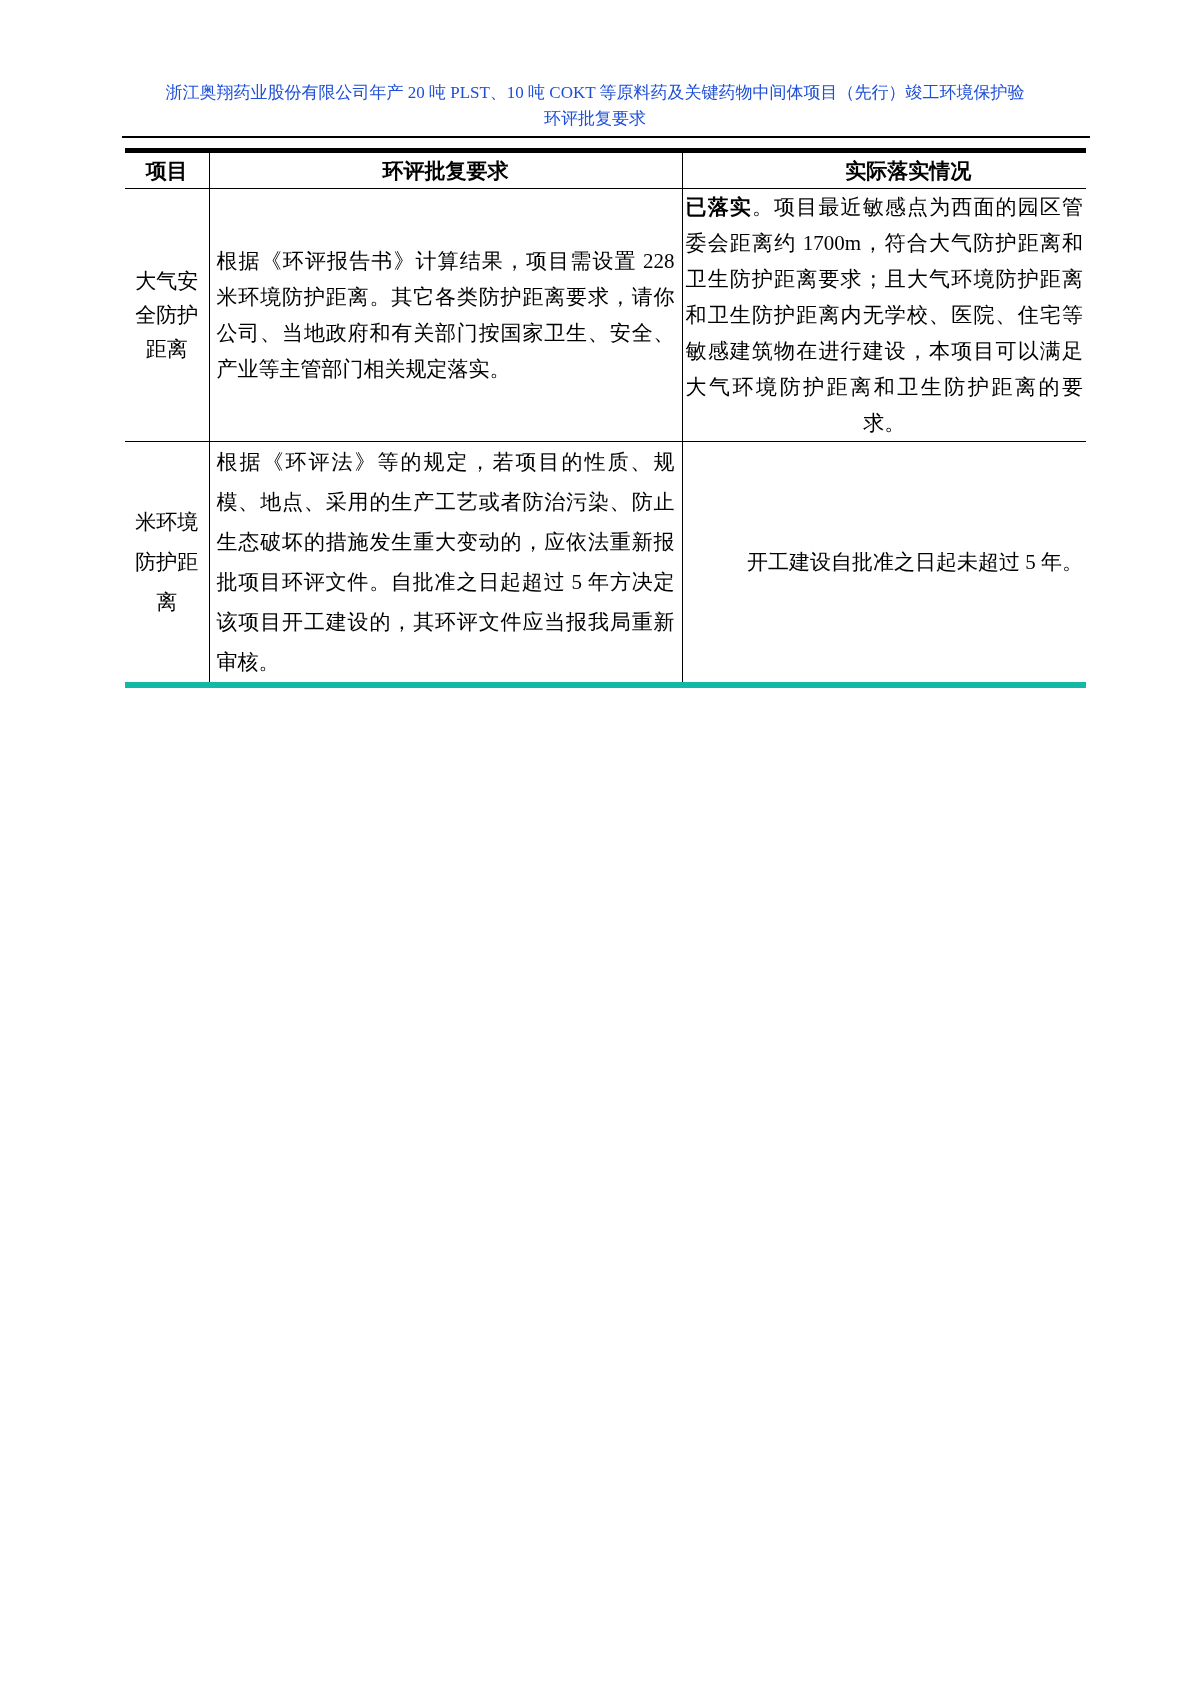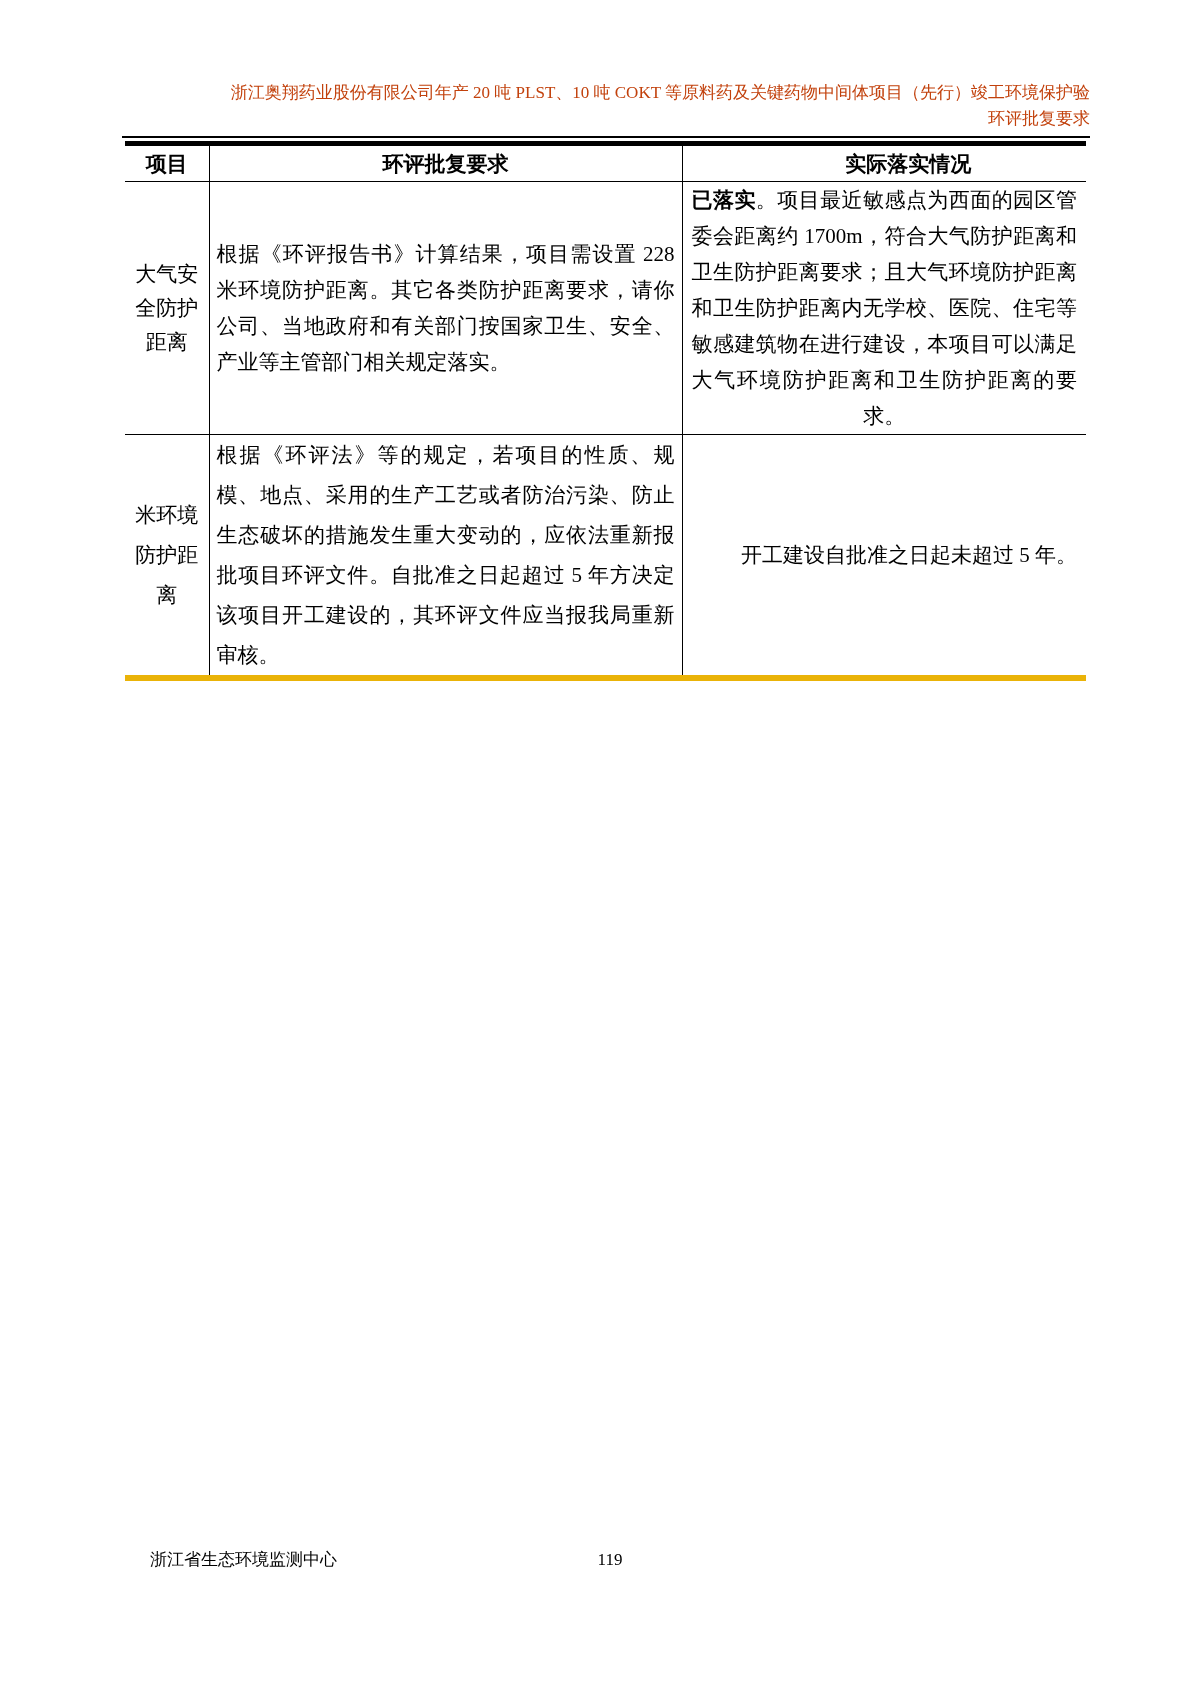--- a/index.html
+++ b/index.html
@@ -14,42 +14,42 @@
   .page {
     position: absolute;
     inset: 0;
   }
   
   .doc-header {
     position: absolute;
     top: 80px;
     left: 100px;
     width: 990px;
-    text-align: right;
+    text-align: center;
     font-size: 17px;
     line-height: 26px;
-    color: #c2410c;
+    color: #1d4ed8;
   }
   .header-rule {
     position: absolute;
     top: 136px;
     left: 122px;
     width: 968px;
     border-bottom: 2px solid #000;
   }
   
   table.review-table {
     position: absolute;
-    top: 141px;
+    top: 148px;
     left: 125px;
     width: 961px;
     border-collapse: collapse;
     table-layout: fixed;
     border-top: 5px solid #000;
-    border-bottom: 6px solid #eab308;
+    border-bottom: 6px solid #14b8a6;
     font-size: 21px;
   }
   col.c-item { width: 84px; }
   col.c-req  { width: 473px; }
   col.c-status { width: 404px; }
   th, td {
     border: 1.5px solid #000;
     vertical-align: middle;
     font-weight: normal;
   }
@@ -69,21 +69,21 @@
     text-align: center;
     padding: 0 6px;
     line-height: 34px;
   }
   td.req-cell {
     text-align: justify;
     text-justify: inter-ideograph;
     padding: 0 7px;
   }
   td.status-cell {
-    padding: 0 9px;
+    padding: 0 3px;
   }
   td.status-justify {
     text-align: justify;
     text-justify: inter-ideograph;
     text-align-last: center;
     -moz-text-align-last: center;
   }
   td.status-center { text-align: center; }
   td.status-left   { text-align: right; }
   .b { font-weight: bold; }
@@ -140,18 +140,14 @@
         <td class="status-cell status-justify"><span class="b">已落实</span><span>。项目最近敏感点为西面的园区管委会距离约 1700m，符合大气防护距离和卫生防护距离要求；且大气环境防护距离和卫生防护距离内无学校、医院、住宅等敏感建筑物在进行建设，本项目可以满足大气环境防护距离和卫生防护距离的要求。</span></td>
       </tr>
       <tr class="row-3">
         <td class="item-cell">米环境防护距离</td>
         <td class="req-cell">根据《环评法》等的规定，若项目的性质、规模、地点、采用的生产工艺或者防治污染、防止生态破坏的措施发生重大变动的，应依法重新报批项目环评文件。自批准之日起超过 5 年方决定该项目开工建设的，其环评文件应当报我局重新审核。</td>
         <td class="status-cell status-left"><span class="b"></span><span>开工建设自批准之日起未超过 5 年。</span></td>
       </tr>
     </tbody>
   </table>
 
-  <div class="doc-footer">
-    <span class="footer-org">浙江省生态环境监测中心</span>
-    <span class="footer-page">119</span>
-  </div>
 
 </div>
 
 </body></html>

